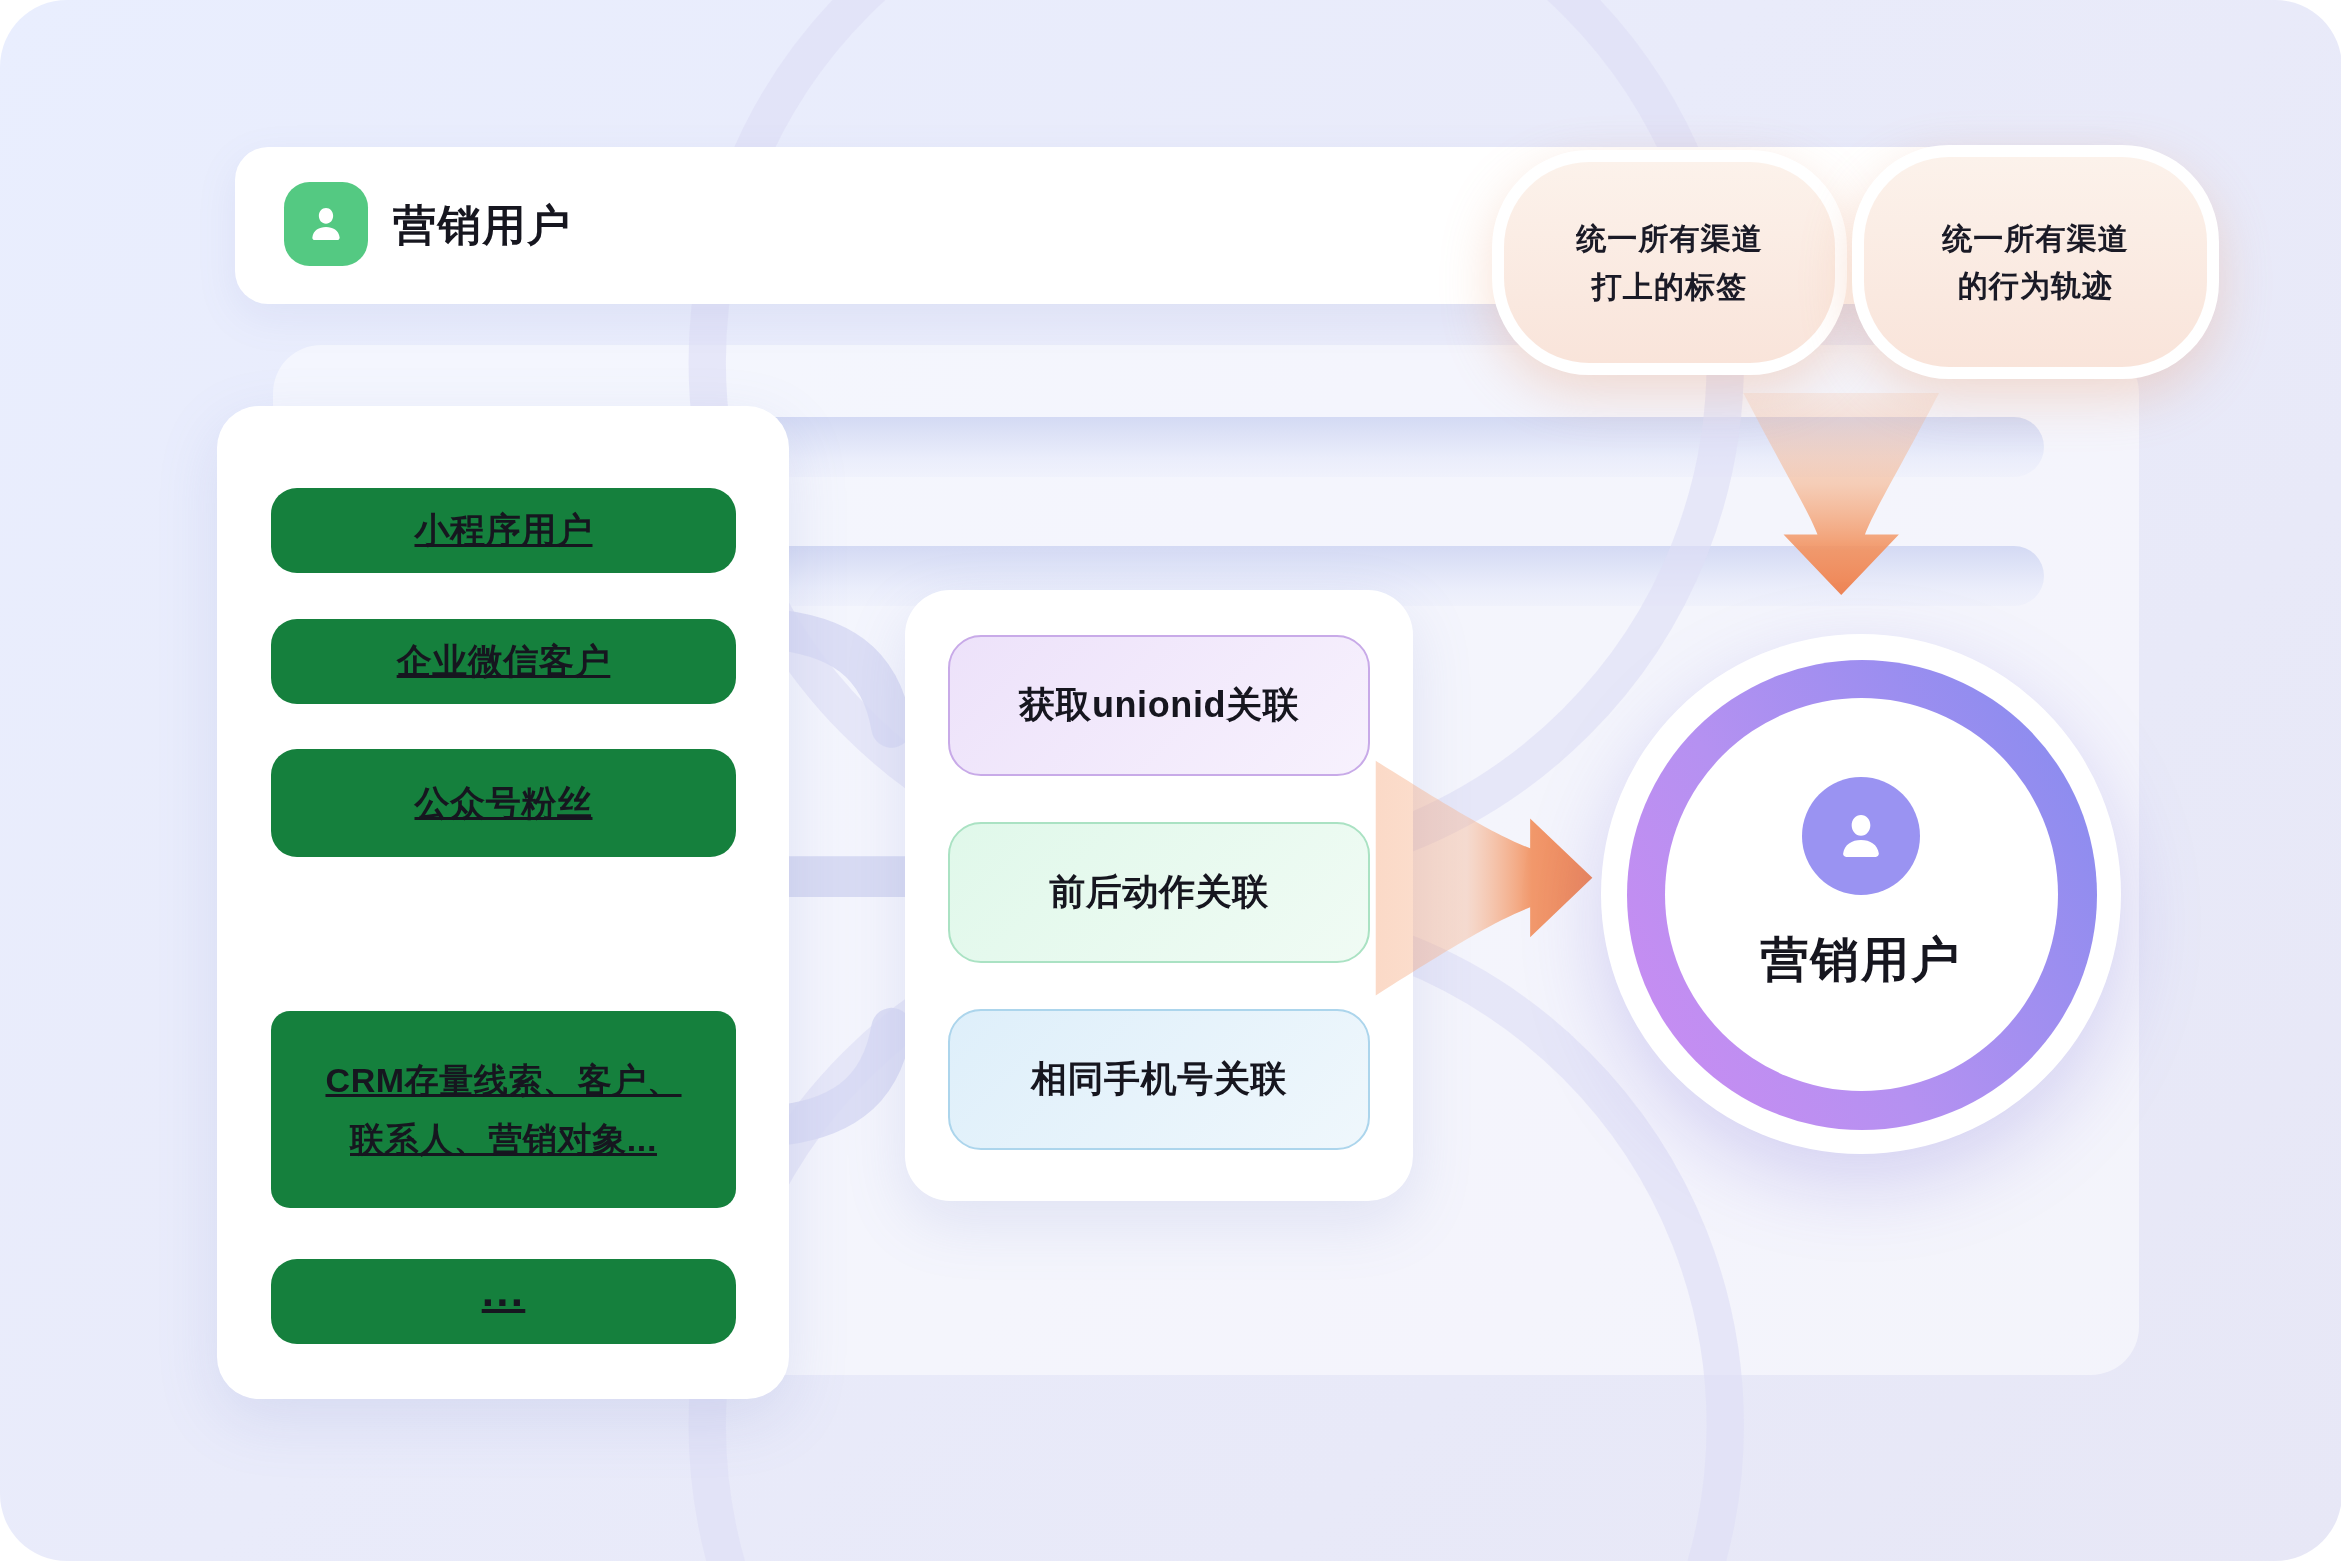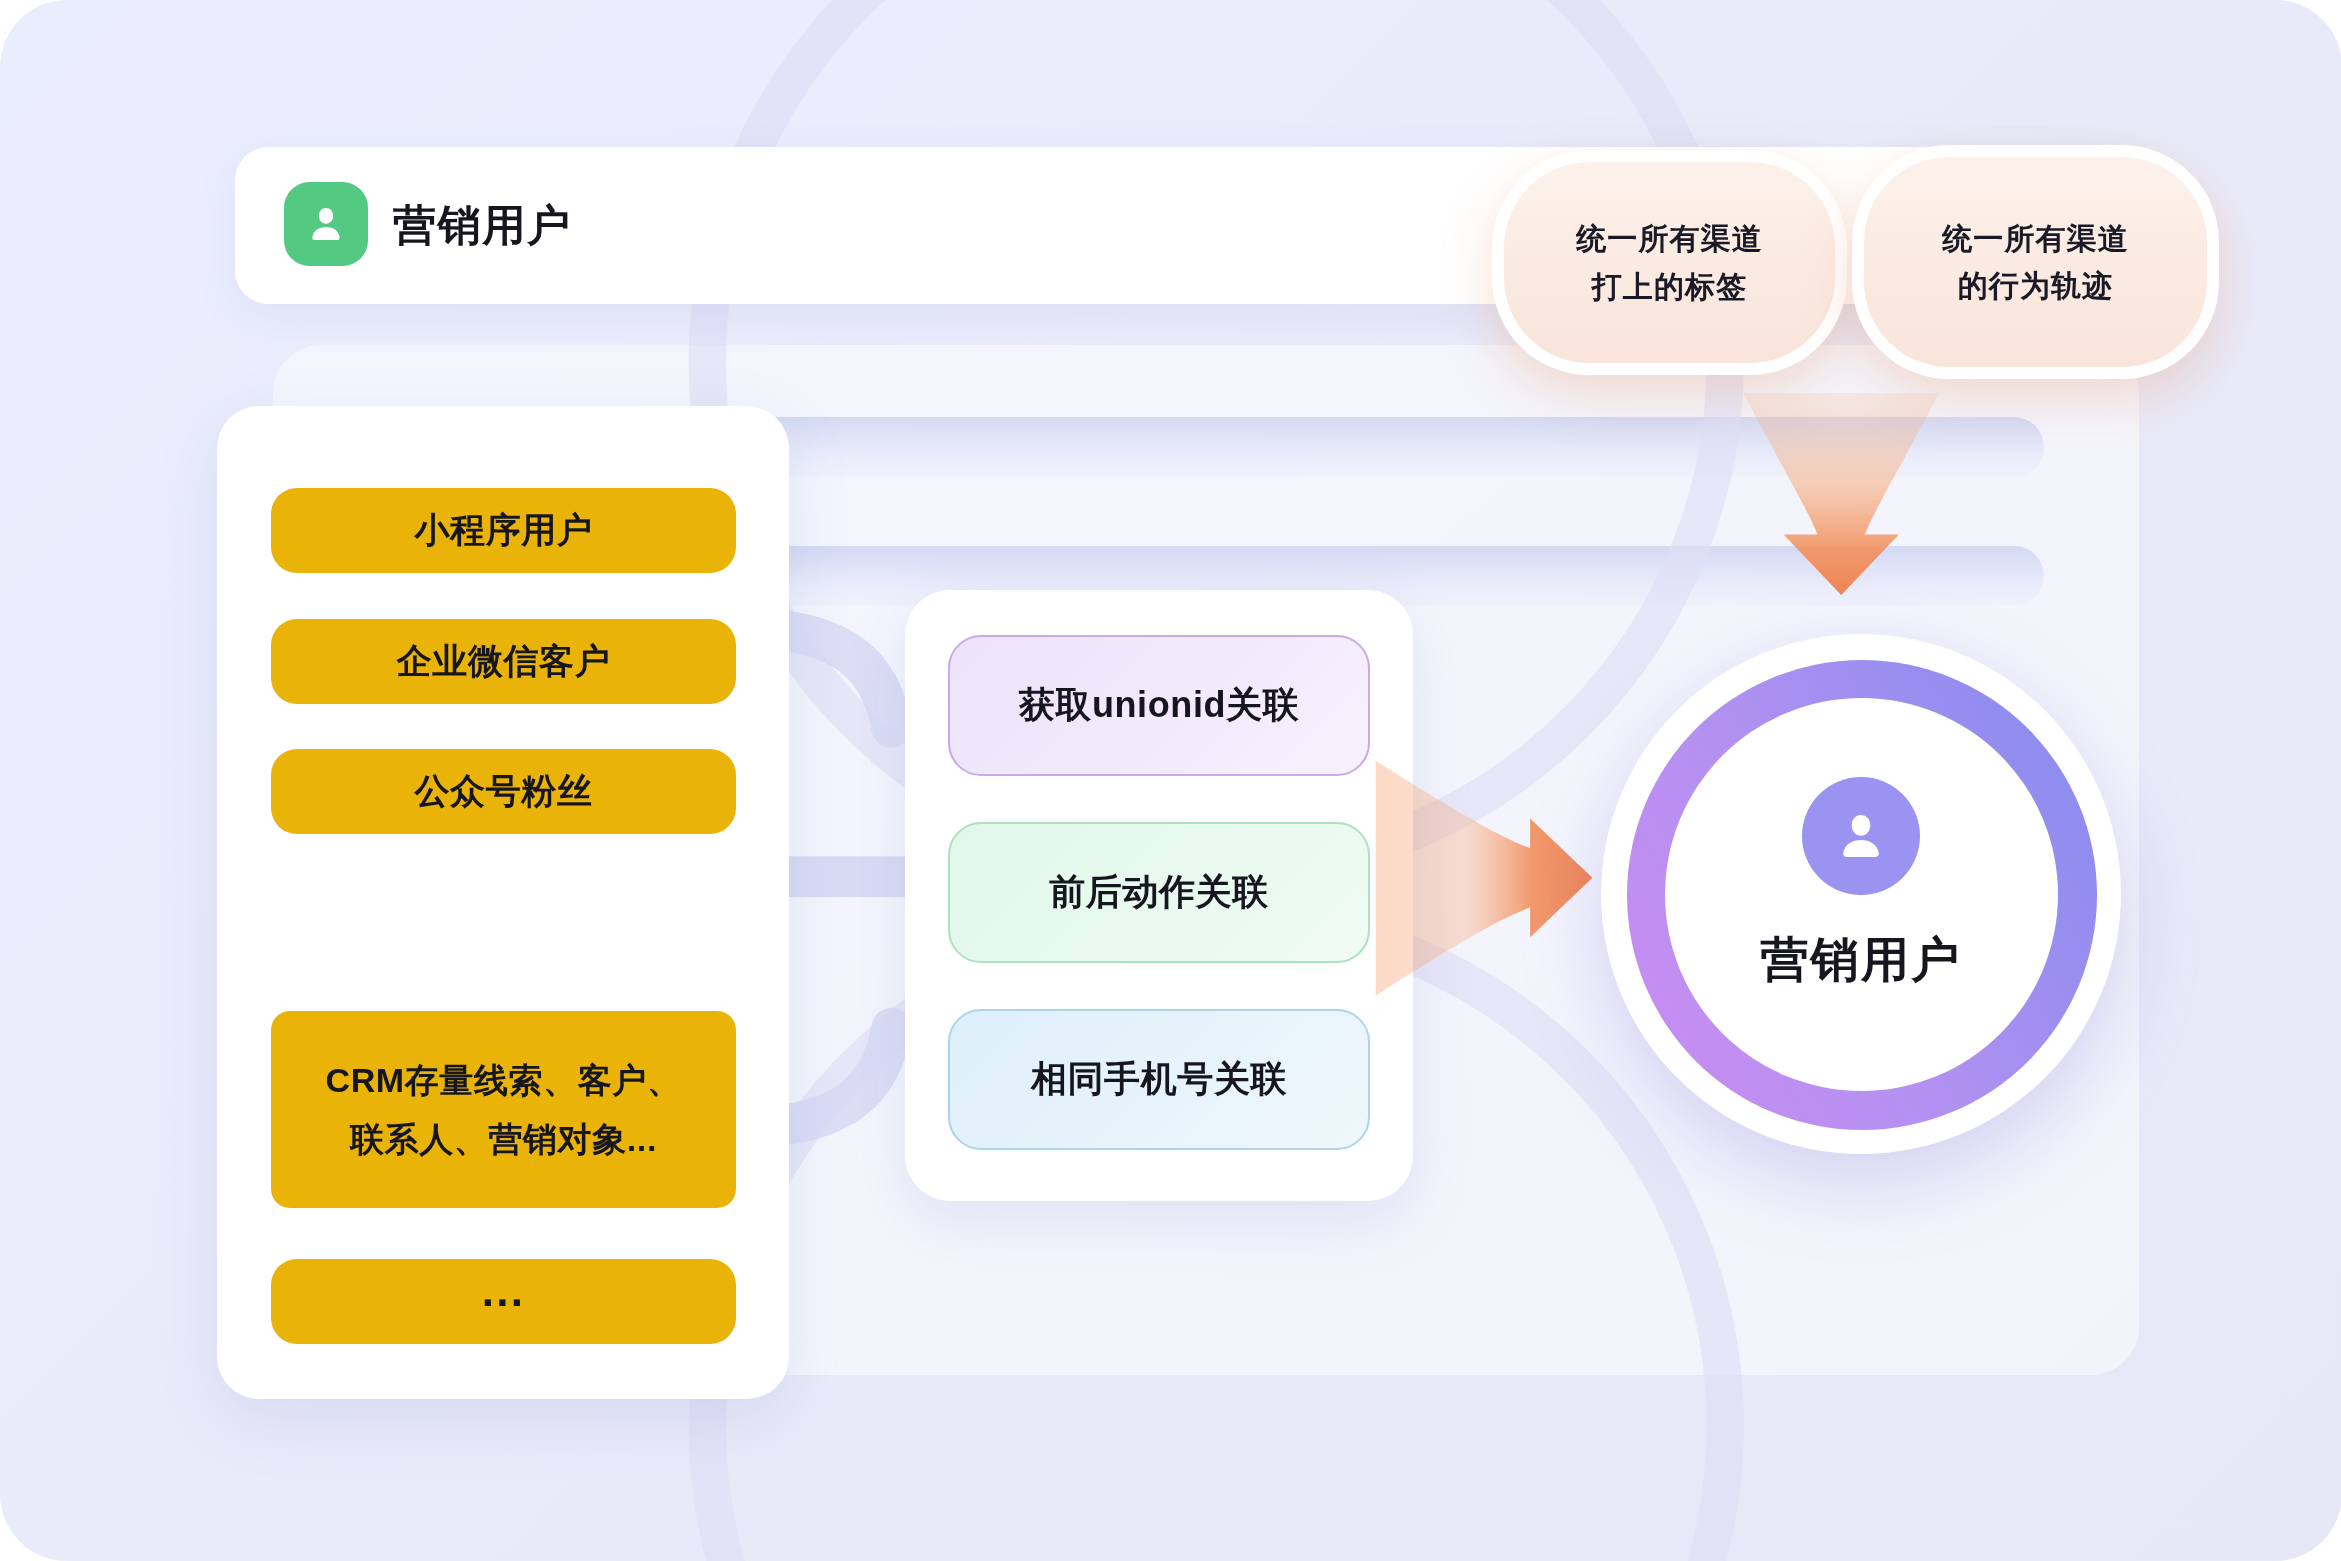--- a/index.html
+++ b/index.html
@@ -21,27 +21,27 @@
   .skel-bar.b1{top:417px;}
   .skel-bar.b2{top:546px;}
   
   .layer{position:absolute;left:0;top:0;width:2342px;height:1561px;pointer-events:none;}
   
   .sources-panel{
     position:absolute;left:217px;top:406px;width:572px;height:993px;border-radius:42px;
     background:#ffffff;box-shadow:0 20.4px 62px rgba(120,130,200,0.16);
   }
   .pill{
-    position:absolute;left:54px;width:465px;border-radius:26px;background:#eab308;
+    position:absolute;left:54px;width:465px;border-radius:26px;background:#15803d;
     display:flex;align-items:center;justify-content:center;text-align:center;
-    font-size:35px;font-weight:600;color:#16161F;letter-spacing:0.6px;
+    font-size:35px;font-weight:600;color:#16161F;letter-spacing:0.6px;text-decoration:underline;
   }
   .pill.p1{top:82px;height:85px;}
   .pill.p2{top:213px;height:85px;}
-  .pill.p3{top:343px;height:85px;}
+  .pill.p3{top:343px;height:108px;}
   .pill.p4{top:475px;height:85px;}
   .pill.p5{top:605px;height:197px;font-size:34px;line-height:1.72;white-space:pre-line;border-radius:19px;}
   .pill.p6{top:853px;height:85px;}
   .pill.p6 .dots{transform:translateY(-22%);font-size:44px;font-weight:800;letter-spacing:2.3px;}
   
   .methods-panel{
     position:absolute;left:905px;top:590px;width:508px;height:611px;border-radius:45px;
     background:#ffffff;box-shadow:0 20.4px 62px rgba(120,130,200,0.16);padding-left:24px;
   }
   .method{

